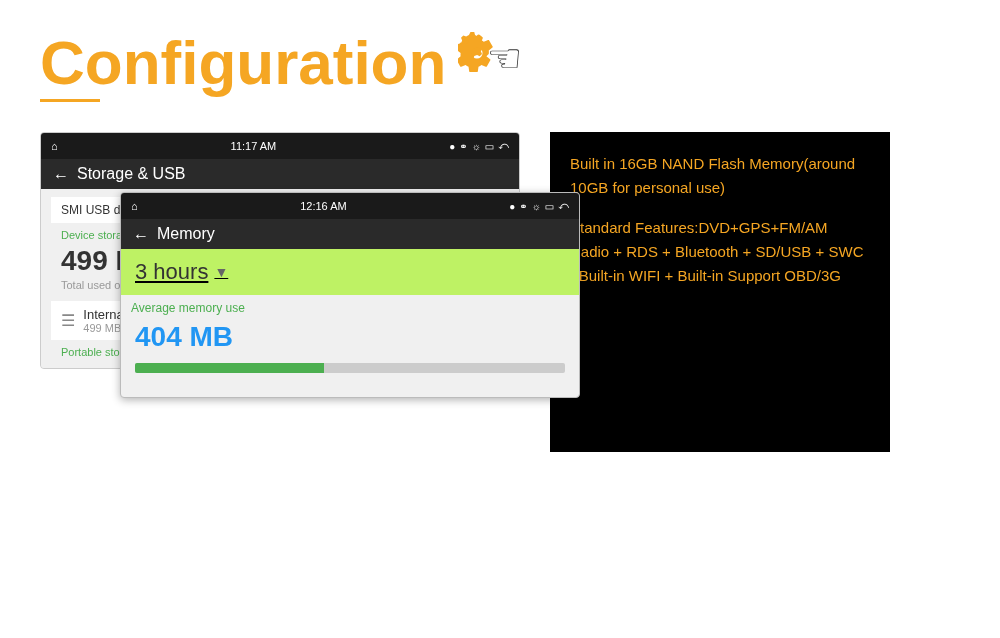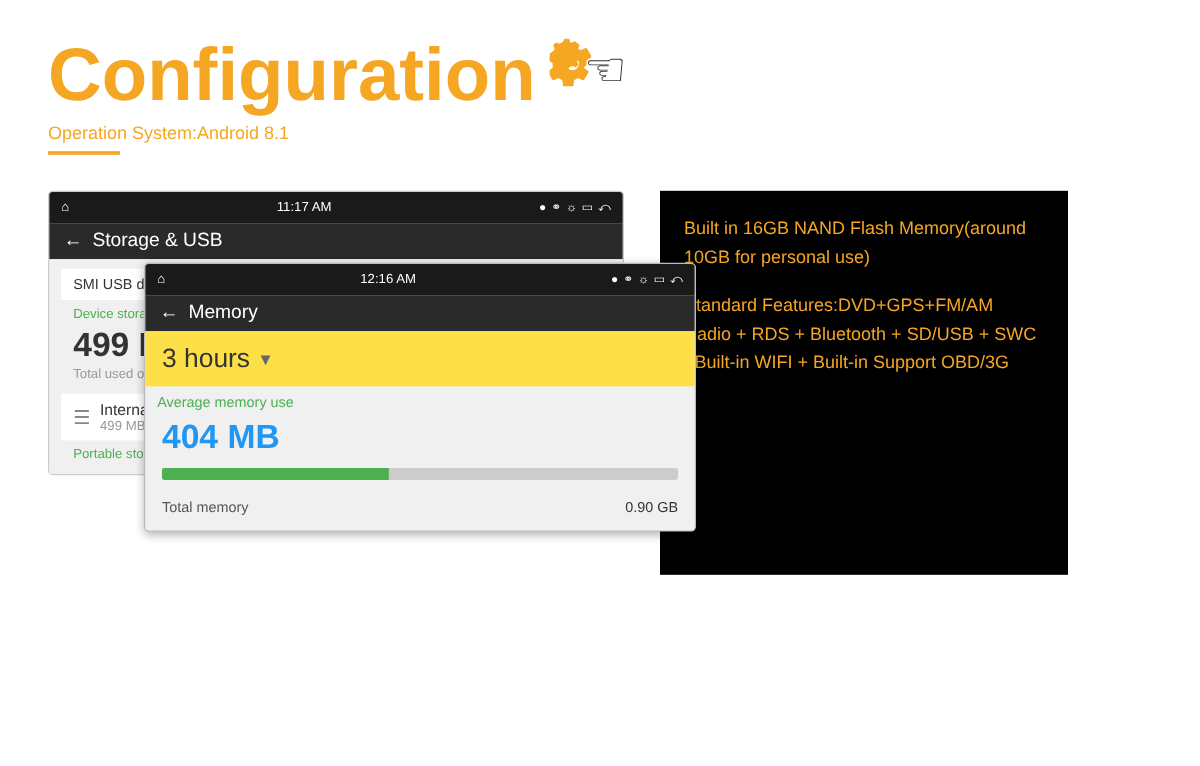--- a/index.html
+++ b/index.html
@@ -212,22 +212,23 @@
       display: flex;
       align-items: center;
       padding: 6px 12px;
       gap: 8px;
     }
 
     .time-row {
       display: flex;
       align-items: center;
       padding: 10px 14px;
-      background: #fde047;
+      background: #bef264;
       gap: 6px;
+      text-decoration: underline;
     }
 
     .time-value {
       font-size: 22px;
       font-weight: 500;
       color: #333;
     }
 
     .time-dropdown {
       color: #666;
@@ -342,21 +343,20 @@
         <path d="M20 0 L30 0 L32 8 Q36 9.5 39.5 12L47 9 L53 15 L50 22.5 Q51.5 26 51.5 30 L59 32 L59 42 L51.5 44 Q50 47.5 47.5 51L50.5 58 L44.5 64 L37.5 61 Q34 63 30 63.5 L28 71 L18 71 L16 63.5 Q12 63 8.5 61L2 64 L-4 58 L-1 51 Q-3.5 47.5 -5 44L-13 42 L-13 32 L-5 30 Q-3.5 26 -2 22.5L-5 15 L1 9 L8.5 12 Q12 9.5 16 8 Z" transform="scale(0.45) translate(13,0)"></path>
       </svg>
 
       <svg style="position:absolute;left:0;top:4px;width:38px;height:38px;" viewBox="0 0 24 24" fill="#f5a623">
         <path d="M12 15.5A3.5 3.5 0 0 1 8.5 12 3.5 3.5 0 0 1 12 8.5a3.5 3.5 0 0 1 3.5 3.5 3.5 3.5 0 0 1-3.5 3.5m7.43-2.92c.04-.34.07-.68.07-1.08 0-.4-.03-.74-.07-1.08l2.32-1.82c.21-.16.27-.46.13-.71l-2.2-3.82c-.13-.24-.43-.32-.67-.24l-2.73 1.1c-.57-.44-1.18-.8-1.85-1.07l-.42-2.91A.54.54 0 0 0 12 2h-4.4c-.28 0-.5.21-.54.47l-.41 2.91c-.67.27-1.29.63-1.85 1.07L2.07 5.37c-.24-.09-.54 0-.67.24L-.8 9.43c-.14.25-.07.55.13.71l2.32 1.82c-.04.34-.07.69-.07 1.08 0 .39.03.74.07 1.08L-.67 15.94c-.2.16-.27.46-.13.71l2.2 3.82c.13.24.43.32.67.24l2.73-1.1c.57.44 1.18.8 1.85 1.07l.41 2.91c.05.26.27.47.54.47H12c.27 0 .5-.21.53-.47l.42-2.91c.67-.27 1.28-.63 1.85-1.07l2.73 1.1c.24.09.54 0 .67-.24l2.2-3.82c.14-.25.07-.55-.13-.71l-2.34-1.82z"></path>
       </svg>
 
       <span class="hand-cursor" style="position:absolute;left:28px;top:5px;font-size:40px;">☜</span>
     </div>
   </div>
-  <div class="subtitle">Operation System:Android 8.1</div>
   <div class="underline-bar"></div>
 </div>
 
 <div class="content-area">
 
   <div class="android-panel">
 
     <div class="outer-screen">
       <div class="status-bar">
         <div class="status-bar-left">
@@ -417,24 +417,20 @@
           <span class="time-dropdown">▼</span>
         </div>
         <div class="avg-label">Average memory use</div>
         <div class="memory-size">404 MB</div>
         <div class="progress-bar-container">
           <div class="progress-bar-bg">
             <div class="progress-bar-fill"></div>
           </div>
         </div>
         <div class="stats-table">
-          <div class="stat-row">
-            <span>Total memory</span>
-            <span class="stat-value">0.90 GB</span>
-          </div>
         </div>
       </div>
     </div>
 
   </div>
 
   <div class="info-panel">
     <div class="info-block">
       <p class="info-text">Built in 16GB NAND Flash Memory(around 10GB for personal use)</p>
     </div>

